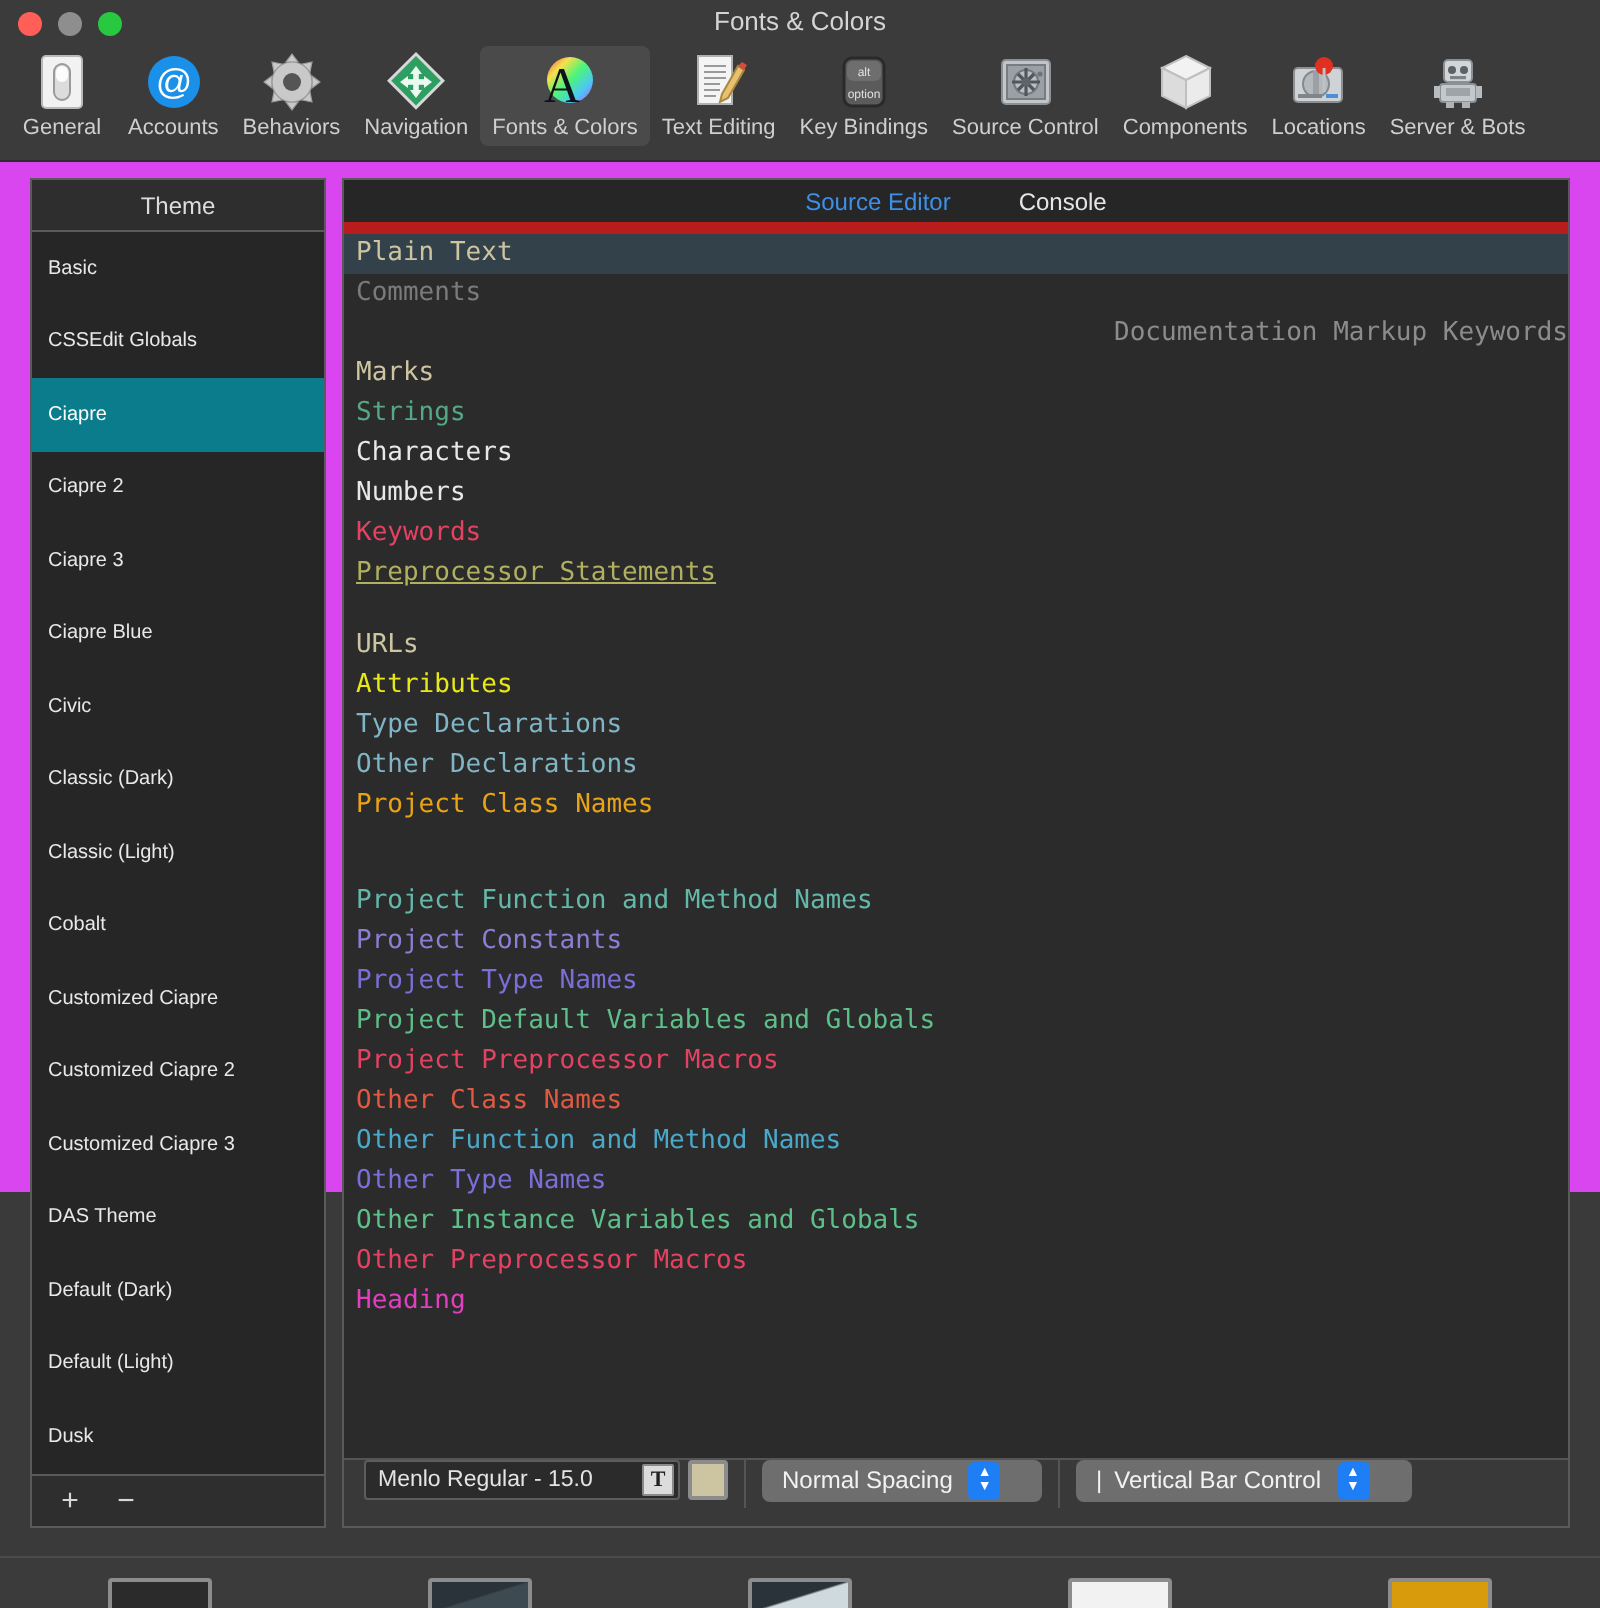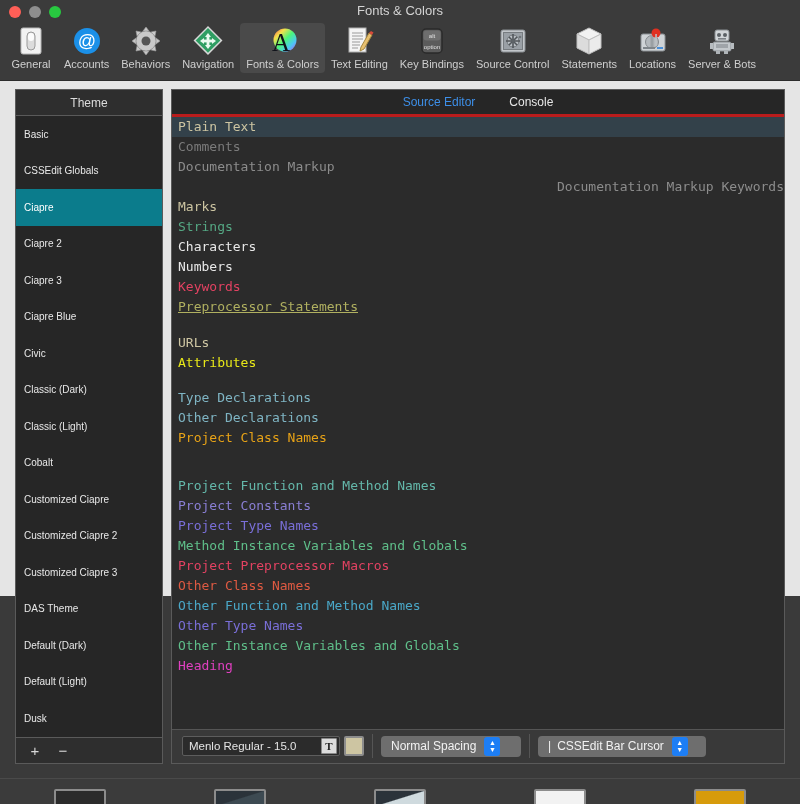--- a/index.html
+++ b/index.html
@@ -10,21 +10,21 @@
     background: #3a3a3a;
     font-family: "Liberation Sans", sans-serif;
     overflow: hidden;
     -webkit-font-smoothing: antialiased;
   }
 
   
   #window {
     width: 800px;
     height: 596px;
-    background: #e5e5e5;
+    background: #d946ef;
     display: flex;
     flex-direction: column;
     position: relative;
   }
 
   
   #titlebar {
     height: 22px;
     background: #3b3b3b;
     position: relative;
@@ -148,21 +148,21 @@
     flex: 1 1 auto;
     display: flex;
     flex-direction: column;
     border: 1px solid #5a5a5a;
     background: #2b2b2b;
     overflow: hidden;
   }
   #tabbar {
     height: 27px;
     background: #262626;
-    border-bottom: 3px solid #b91c1c;
+    border-bottom: 6px solid #b91c1c;
     display: flex;
     align-items: center;
     justify-content: center;
     gap: 34px;
     flex: 0 0 auto;
   }
   .tab {
     font-size: 12px;
     color: #e6e6e6;
   }
@@ -184,21 +184,21 @@
     white-space: nowrap;
   }
   .syn-row.selected { background: #33414a; }
 
   
   #fontbar {
     height: 34px;
     background: #393939;
     border-top: 1px solid #555;
     display: flex;
-    align-items: center;
+    align-items: flex-start;
     padding: 0 10px;
     gap: 4px;
     flex: 0 0 auto;
   }
   #font-field {
     width: 158px;
     height: 20px;
     background: #2b2b2b;
     border: 1px solid #5d5d5d;
     border-radius: 2px;
@@ -421,21 +421,21 @@
         <div class="tb-label">Source Control</div>
       </div>
       <div class="tb-item">
         <div class="tb-icon">
           <svg width="32" height="32" viewBox="0 0 32 32">
             <path d="M16 3 L28 9 L16 15 L4 9 Z" fill="#f2f2f2" stroke="#c0c0c0"></path>
             <path d="M4 9 L16 15 L16 29 L4 23 Z" fill="#dcdcdc" stroke="#c0c0c0"></path>
             <path d="M28 9 L16 15 L16 29 L28 23 Z" fill="#ebebeb" stroke="#c0c0c0"></path>
           </svg>
         </div>
-        <div class="tb-label">Statements</div>
+        <div class="tb-label">Components</div>
       </div>
       <div class="tb-item">
         <div class="tb-icon">
           <svg width="32" height="32" viewBox="0 0 32 32">
             <rect x="4" y="9" width="24" height="17" rx="2" fill="#cfd3d6" stroke="#8b9094"></rect>
             <circle cx="15" cy="17" r="6.5" fill="#b4b9bd" stroke="#85898d"></circle>
             <rect x="13.5" y="10" width="3" height="14" fill="#9aa0a4"></rect>
             <rect x="6" y="22" width="12" height="2" fill="#7f858a"></rect>
             <rect x="20" y="22" width="6" height="2" fill="#4a8fd8"></rect>
             <circle cx="19" cy="8" r="4.5" fill="#e03020"></circle>
@@ -527,60 +527,60 @@
     </div>
 
     <div id="main-panel">
       <div id="tabbar">
           <div class="tab active">Source Editor</div>
           <div class="tab">Console</div>
         </div>
       <div id="syntax-list">
           <div class="syn-row selected" style="color: rgb(205, 197, 162);">Plain Text</div>
           <div class="syn-row" style="color: rgb(123, 123, 123);">Comments</div>
-          <div class="syn-row" style="color: rgb(140, 140, 140);">Documentation Markup</div>
           <div class="syn-row" style="color: rgb(140, 140, 140); text-align: right;">Documentation Markup Keywords</div>
           <div class="syn-row" style="color: rgb(205, 197, 162);">Marks</div>
           <div class="syn-row" style="color: rgb(85, 168, 132);">Strings</div>
           <div class="syn-row" style="color: rgb(232, 232, 232);">Characters</div>
           <div class="syn-row" style="color: rgb(232, 232, 232);">Numbers</div>
           <div class="syn-row" style="color: rgb(227, 66, 98);">Keywords</div>
           <div class="syn-row" style="color: rgb(176, 176, 96); text-decoration: underline;">Preprocessor Statements</div>
           <div class="syn-row" style="color: rgb(205, 197, 162); margin-top: 16px;">URLs</div>
           <div class="syn-row" style="color: rgb(232, 232, 24);">Attributes</div>
-          <div class="syn-row" style="color: rgb(127, 181, 196); margin-top: 15px;">Type Declarations</div>
+          <div class="syn-row" style="color: rgb(127, 181, 196);">Type Declarations</div>
           <div class="syn-row" style="color: rgb(127, 181, 196);">Other Declarations</div>
           <div class="syn-row" style="color: rgb(232, 163, 23);">Project Class Names</div>
           <div class="syn-row" style="color: rgb(100, 184, 170); margin-top: 28px;">Project Function and Method Names</div>
           <div class="syn-row" style="color: rgb(138, 127, 212);">Project Constants</div>
           <div class="syn-row" style="color: rgb(122, 111, 216);">Project Type Names</div>
-          <div class="syn-row" style="color: rgb(95, 191, 138);">Method Instance Variables and Globals</div>
+          <div class="syn-row" style="color: rgb(95, 191, 138);">Project Default Variables and Globals</div>
           <div class="syn-row" style="color: rgb(227, 66, 98);">Project Preprocessor Macros</div>
           <div class="syn-row" style="color: rgb(224, 90, 66);">Other Class Names</div>
           <div class="syn-row" style="color: rgb(74, 168, 200);">Other Function and Method Names</div>
           <div class="syn-row" style="color: rgb(122, 111, 216);">Other Type Names</div>
           <div class="syn-row" style="color: rgb(95, 191, 138);">Other Instance Variables and Globals</div>
+          <div class="syn-row" style="color: rgb(227, 66, 98);">Other Preprocessor Macros</div>
           <div class="syn-row" style="color: rgb(224, 64, 192);">Heading</div>
         </div>
 
       <div id="fontbar">
         <div id="font-field">
           <span>Menlo Regular - 15.0</span>
           <div id="font-t-btn">T</div>
         </div>
         <div id="font-swatch"></div>
         <div class="fb-sep"></div>
         <div class="popup" id="spacing-popup">
           <span class="label">Normal Spacing</span>
           <span class="stepper">▲<br>▼</span>
         </div>
         <div class="fb-sep"></div>
         <div class="popup" id="cursor-popup">
           <span class="cursor-bar">|</span>
-          <span class="label">CSSEdit Bar Cursor</span>
+          <span class="label">Vertical Bar Control</span>
           <span class="stepper">▲<br>▼</span>
         </div>
       </div>
     </div>
   </div>
 
   <div id="swatch-row">
       <div class="swatch-cell">
         <div class="swatch-box" style="background: rgb(43, 43, 43);"></div>
       </div>

